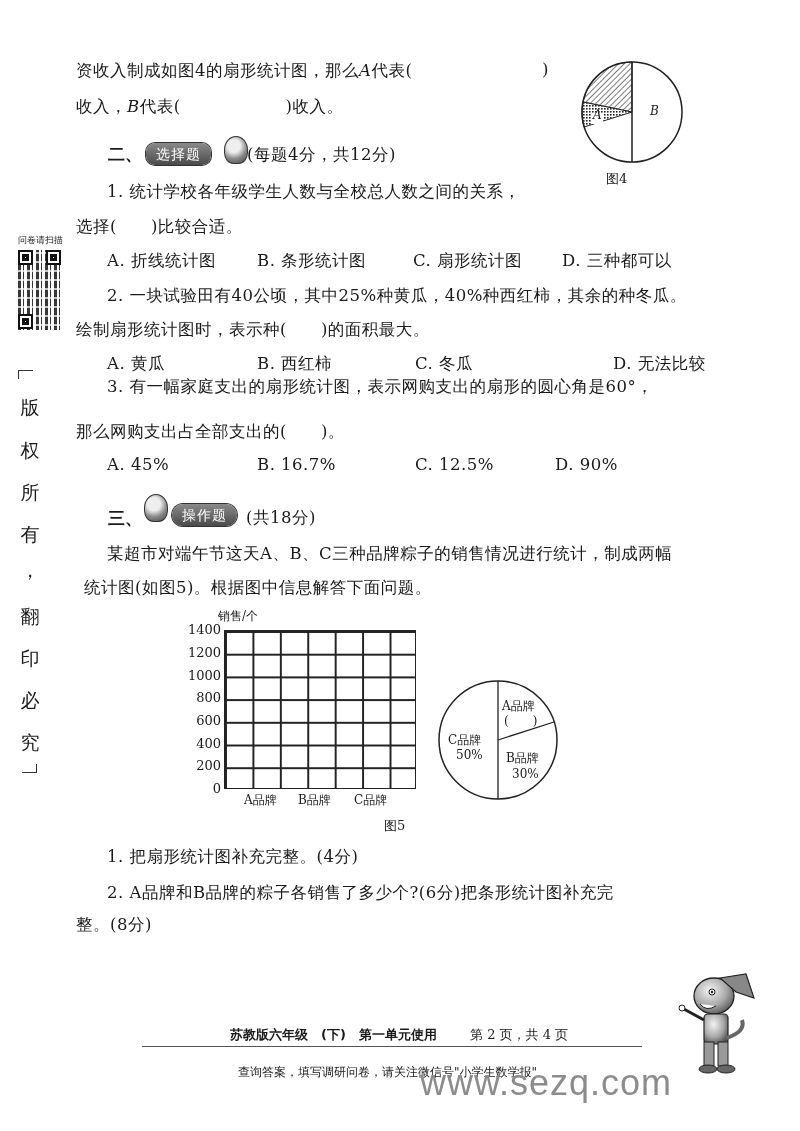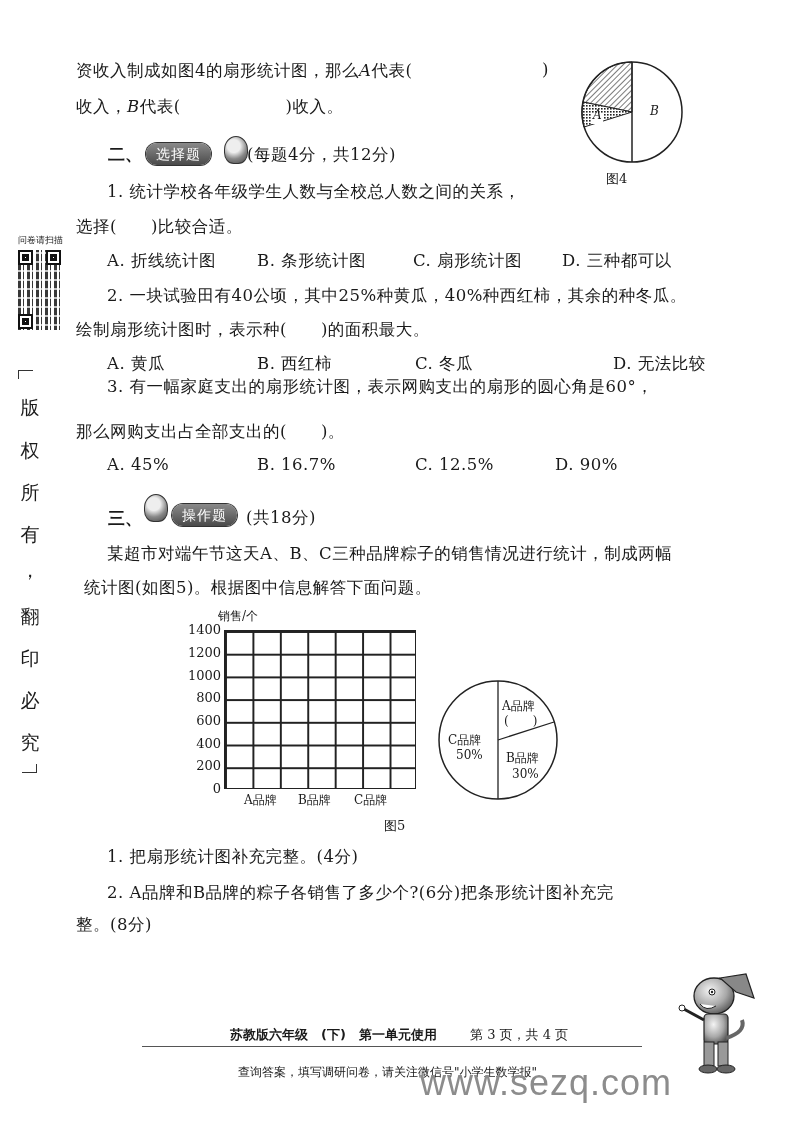--- a/index.html
+++ b/index.html
@@ -79,21 +79,21 @@
     <circle cx="67" cy="52" r="50" fill="none" stroke="#222" stroke-width="1.5"></circle>
     <line x1="67" y1="2" x2="67" y2="102" stroke="#222" stroke-width="1.5"></line>
     <rect x="27" y="53" width="11" height="11" fill="#fff"></rect>
   </svg>
   <span class="abs" style="left:28px; top:48px; font-size:12px; font-style:italic;">A</span>
   <span class="abs" style="left:85px; top:44px; font-size:12px; font-style:italic;">B</span>
 </div>
 <div class="abs small" style="left:606px; top:170px;">图4</div>
 
 <div class="abs" style="left:108px; top:143px; font-size:17px; font-weight:bold;">二、</div>
-<div class="badge" style="left:146px; top:143px;">选择题</div>
+<div class="badge" style="left:146px; top:143px;border-radius:9px;">选择题</div>
 <div class="mascot-mini" style="left:224px; top:136px;"></div>
 <div class="abs txt" style="left:247px; top:144px;">(每题4分，共12分)</div>
 
 <div class="abs txt" style="left:107px; top:181px;">1. 统计学校各年级学生人数与全校总人数之间的关系，</div>
 <div class="abs txt" style="left:76px; top:216px;">选择(　　)比较合适。</div>
 <div class="abs txt" style="left:107px; top:250px;">A. 折线统计图</div>
 <div class="abs txt" style="left:257px; top:250px;">B. 条形统计图</div>
 <div class="abs txt" style="left:413px; top:250px;">C. 扇形统计图</div>
 <div class="abs txt" style="left:562px; top:250px;">D. 三种都可以</div>
 
@@ -165,21 +165,21 @@
 <div class="side-char" style="top:480px;">所</div>
 <div class="side-char" style="top:522px;">有</div>
 <div class="side-char" style="top:558px;">，</div>
 <div class="side-char" style="top:604px;">翻</div>
 <div class="side-char" style="top:646px;">印</div>
 <div class="side-char" style="top:688px;">必</div>
 <div class="side-char" style="top:730px;">究</div>
 <div class="bracket-bot"></div>
 
 <div class="abs" style="left:230px; top:1026px; font-size:13px; font-weight:bold; font-family:'DejaVu Sans', sans-serif;">苏教版六年级　(下)　第一单元使用</div>
-<div class="abs" style="left:470px; top:1026px; font-size:13px;">第 3 页，共 4 页</div>
+<div class="abs" style="left:470px; top:1026px; font-size:13px;">第 2 页，共 4 页</div>
 <div class="footer-line"></div>
 <div class="abs" style="left:238px; top:1064px; font-size:12px; font-family:'DejaVu Sans', sans-serif;">查询答案，填写调研问卷，请关注微信号"小学生数学报"</div>
 <div class="watermark">www.sezq.com</div>
 
 <div class="mascot">
   <svg width="86" height="110" viewBox="0 0 86 110">
     <defs>
       <radialGradient id="mg" cx="40%" cy="35%" r="70%">
         <stop offset="0" stop-color="#f4f4f4"></stop>
         <stop offset="0.6" stop-color="#a8a8a8"></stop>

